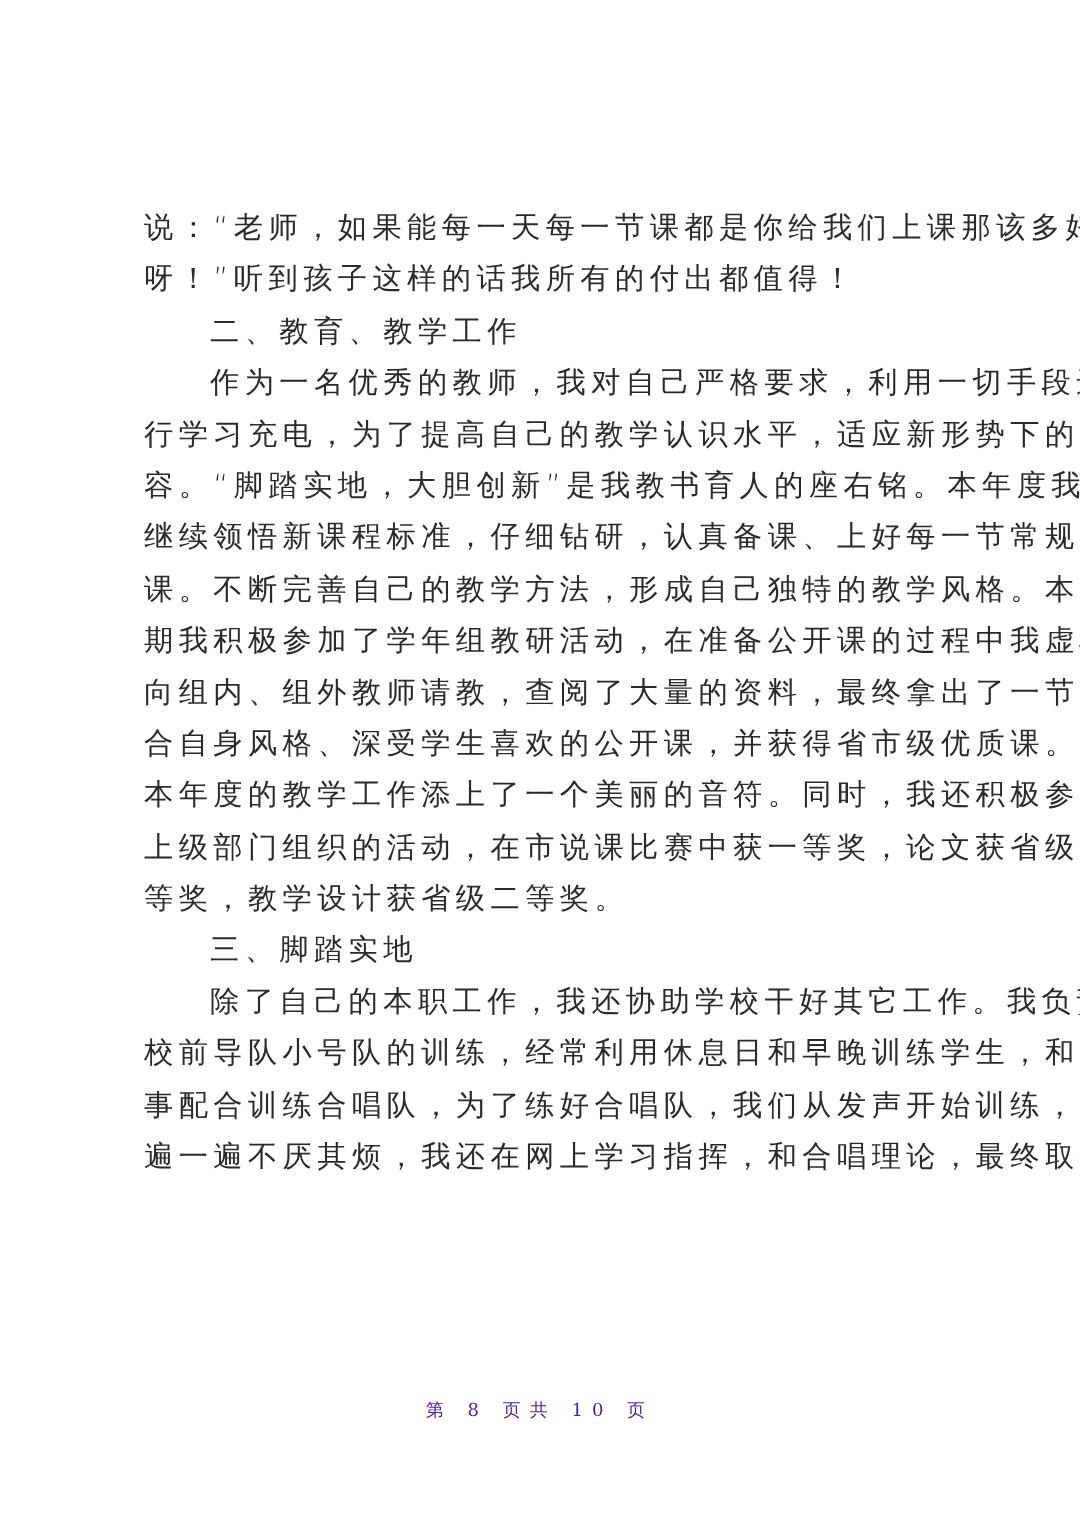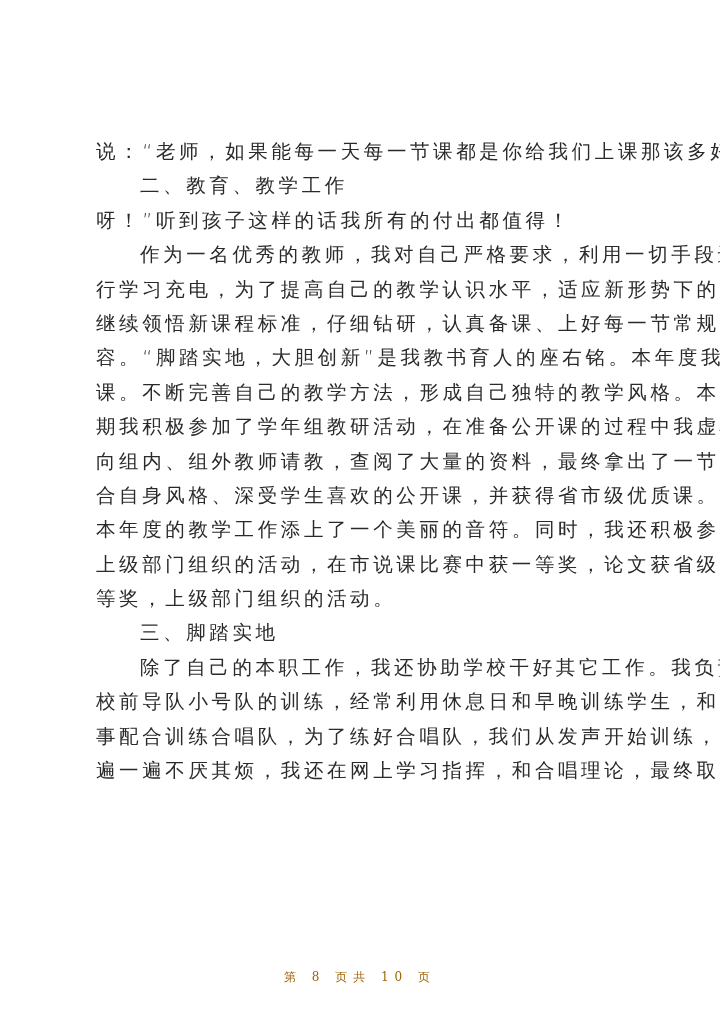--- a/index.html
+++ b/index.html
@@ -8,44 +8,44 @@
   .body-text {
     position: absolute; left: 96px; top: 135px; width: 545px;
     font-family: "DejaVu Sans", sans-serif;
     font-size: 19.5px; color: #2a2a2a;
     line-height: 34.4px; letter-spacing: 3.6px;
     font-weight: 300;
   }
   .line { white-space: nowrap; height: 34.4px; }
   .indent { padding-left: 44px; }
   .footer {
-    position: absolute; left: 0; width: 720px; top: 969px; text-align: center;
-    font-family: "DejaVu Serif", serif; font-size: 12px; color: #a16207;
+    position: absolute; left: 0; width: 720px; top: 932px; text-align: center;
+    font-family: "DejaVu Serif", serif; font-size: 12px; color: #4c1d95;
     letter-spacing: 6px;
   }
 </style>
 </head>
 <body>
 
 <div class="page">
   <div class="body-text">
     <div class="line">说：“老师，如果能每一天每一节课都是你给我们上课那该多好</div>
+    <div class="line">呀！”听到孩子这样的话我所有的付出都值得！</div>
     <div class="line indent">二、教育、教学工作</div>
-    <div class="line">呀！”听到孩子这样的话我所有的付出都值得！</div>
     <div class="line indent">作为一名优秀的教师，我对自己严格要求，利用一切手段进</div>
     <div class="line">行学习充电，为了提高自己的教学认识水平，适应新形势下的教</div>
+    <div class="line">容。“脚踏实地，大胆创新”是我教书育人的座右铭。本年度我</div>
     <div class="line">继续领悟新课程标准，仔细钻研，认真备课、上好每一节常规</div>
-    <div class="line">容。“脚踏实地，大胆创新”是我教书育人的座右铭。本年度我</div>
     <div class="line">课。不断完善自己的教学方法，形成自己独特的教学风格。本学</div>
     <div class="line">期我积极参加了学年组教研活动，在准备公开课的过程中我虚心</div>
     <div class="line">向组内、组外教师请教，查阅了大量的资料，最终拿出了一节符</div>
     <div class="line">合自身风格、深受学生喜欢的公开课，并获得省市级优质课。为</div>
     <div class="line">本年度的教学工作添上了一个美丽的音符。同时，我还积极参加</div>
     <div class="line">上级部门组织的活动，在市说课比赛中获一等奖，论文获省级二</div>
-    <div class="line">等奖，上级部门组织的活动。</div>
+    <div class="line">等奖，教学设计获省级二等奖。</div>
     <div class="line indent">三、脚踏实地</div>
     <div class="line indent">除了自己的本职工作，我还协助学校干好其它工作。我负责</div>
     <div class="line">校前导队小号队的训练，经常利用休息日和早晚训练学生，和同</div>
     <div class="line">事配合训练合唱队，为了练好合唱队，我们从发声开始训练，一</div>
     <div class="line">遍一遍不厌其烦，我还在网上学习指挥，和合唱理论，最终取得</div>
   </div>
   <div class="footer">第 8 页共 10 页</div>
 </div>
 
 </body></html>

